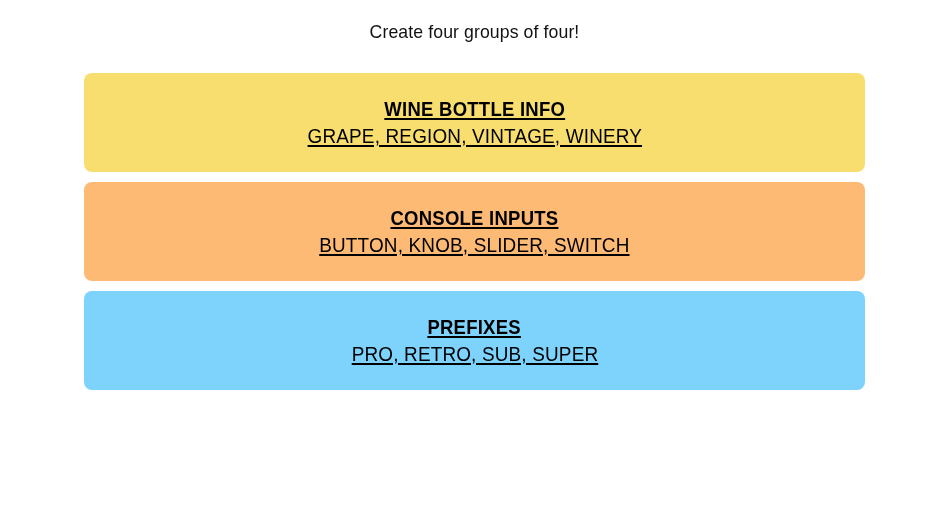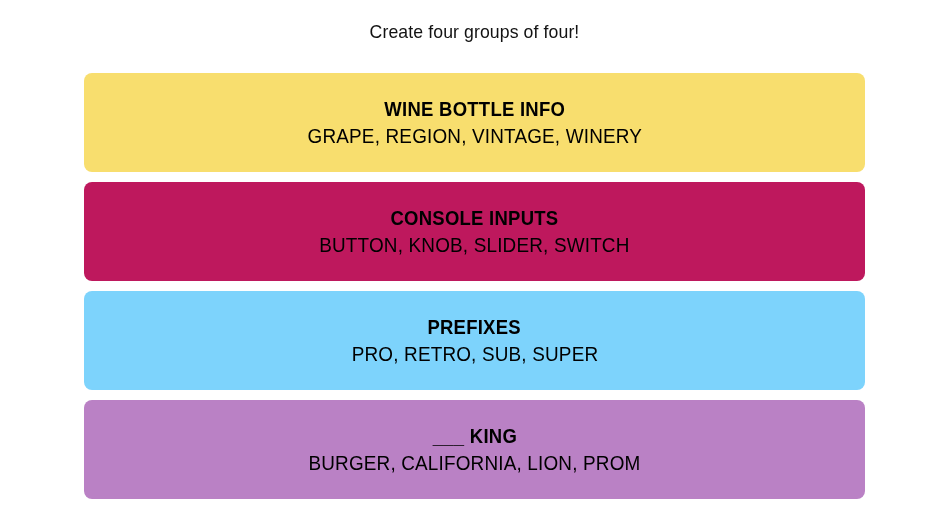--- a/index.html
+++ b/index.html
@@ -37,20 +37,21 @@
   }
 
   .board {
     position: absolute;
     top: 73px;
     left: 84px;
     width: 781px;
     display: flex;
     flex-direction: column;
     gap: 10px;
+    text-decoration: underline;
   }
 
   .group-tile {
     box-sizing: border-box;
     width: 781px;
     height: 99px;
     border-radius: 8px;
     display: flex;
     flex-direction: column;
     align-items: center;
@@ -89,29 +90,25 @@
 
   <div class="instruction">Create four groups of four!</div>
 
   <div class="board">
 
     <div class="group-tile" style="background-color:#F8DE6E;">
       <div class="group-title">WINE BOTTLE INFO</div>
       <div class="group-members">GRAPE, REGION, VINTAGE, WINERY</div>
     </div>
 
-    <div class="group-tile" style="background-color:#be185d;">
+    <div class="group-tile" style="background-color:#fdba74;">
       <div class="group-title">CONSOLE INPUTS</div>
       <div class="group-members">BUTTON, KNOB, SLIDER, SWITCH</div>
     </div>
 
     <div class="group-tile" style="background-color:#7dd3fc;">
       <div class="group-title">PREFIXES</div>
       <div class="group-members">PRO, RETRO, SUB, SUPER</div>
     </div>
 
-    <div class="group-tile" style="background-color:#BA81C5;">
-      <div class="group-title">___ KING</div>
-      <div class="group-members">BURGER, CALIFORNIA, LION, PROM</div>
-    </div>
 
   </div>
 </div>
 
 </body></html>

